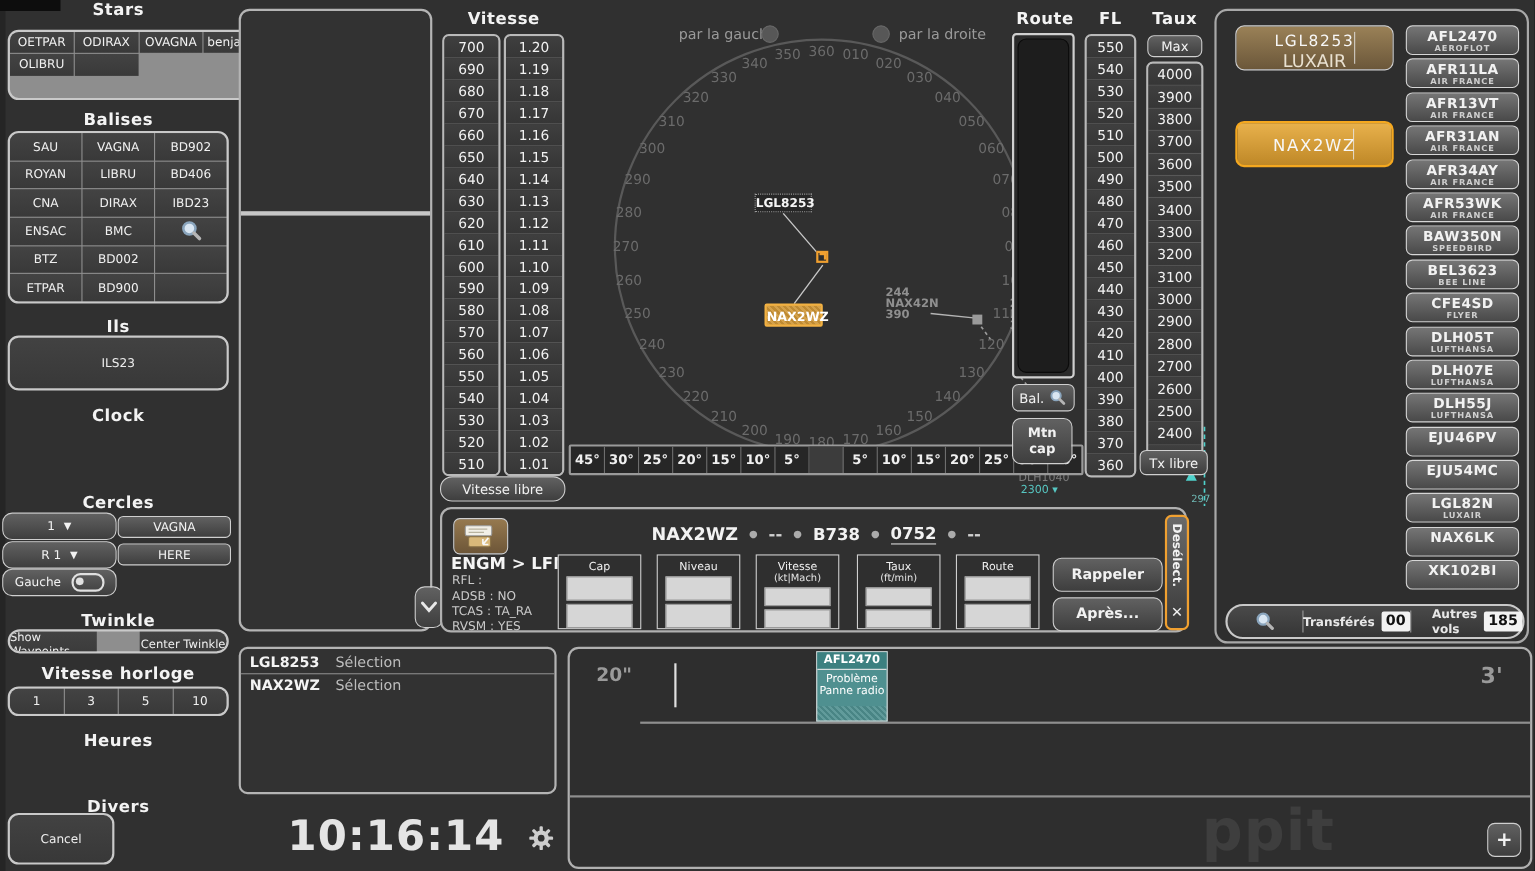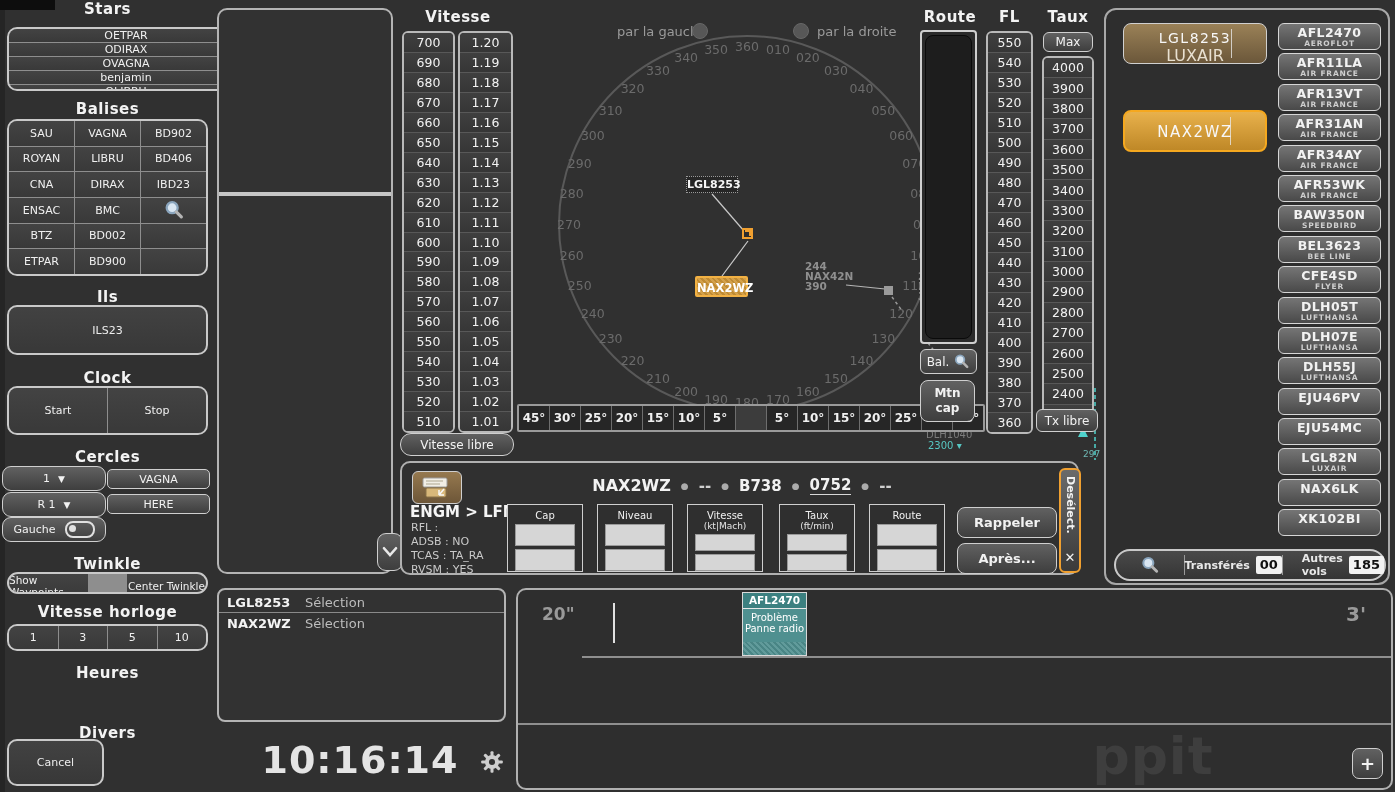--- a/index.html
+++ b/index.html
@@ -50,21 +50,21 @@
 </style>
 </head>
 <body>
 
 <div class="stage">
 
   <div class="abs" style="left:0;top:0;width:5px;height:792px;background:#252525;"></div>
   <div class="abs" style="left:0;top:0;width:55px;height:10px;background:#0d0d0d;"></div>
 
   <div class="abs t" style="left:0;top:10;width:215px;">Stars</div>
-  <div class="abs gridbox" id="stars-grid" style="left:7px;top:27px;width:238px;height:64px;grid-template-columns:1fr;grid-template-rows:repeat(3,1fr);">
+  <div class="abs gridbox" id="stars-grid" style="left:7px;top:27px;width:238px;height:64px;grid-template-columns:1fr 1fr 1fr 1fr;grid-template-rows:repeat(3,1fr);">
       <div class="cell">OETPAR</div>
       <div class="cell">ODIRAX</div>
       <div class="cell">OVAGNA</div>
       <div class="cell">benjamin</div>
       <div class="cell">OLIBRU</div>
       <div class="cell"></div>
     </div>
 
   <div class="abs t" style="left:0;top:100px;width:215px;">Balises</div>
   <div class="abs gridbox" id="balises-grid" style="left:7px;top:119px;width:201px;height:157px;grid-template-columns:repeat(3,1fr);grid-template-rows:repeat(6,1fr);">
@@ -90,24 +90,20 @@
       <div class="cell"></div>
       <div class="cell">ETPAR</div>
       <div class="cell">BD900</div>
       <div class="cell"></div>
     </div>
 
   <div class="abs t" style="left:0;top:288px;width:215px;">Ils</div>
   <div class="abs frame" style="left:7px;top:305px;width:201px;height:50px;">ILS23</div>
 
   <div class="abs t" style="left:0;top:369px;width:215px;">Clock</div>
-  <div class="abs gridbox" style="left:7px;top:386px;width:201px;height:49px;grid-template-columns:1fr 1fr;">
-    <div class="cell">Start</div>
-    <div class="cell">Stop</div>
-  </div>
 
   <div class="abs t" style="left:0;top:448px;width:215px;">Cercles</div>
   <div class="abs btn" style="left:2px;top:466px;width:104px;height:25px;font-size:11px;gap:8px;">
     <span>1</span>
     <span style="font-size:9px;">▼</span>
   </div>
   <div class="abs btn" style="left:107px;top:469px;width:103px;height:20px;font-size:11px;border-radius:5px;">VAGNA</div>
   <div class="abs btn" style="left:2px;top:492px;width:104px;height:25px;font-size:11px;gap:8px;">
     <span>R 1</span>
     <span style="font-size:9px;">▼</span>

